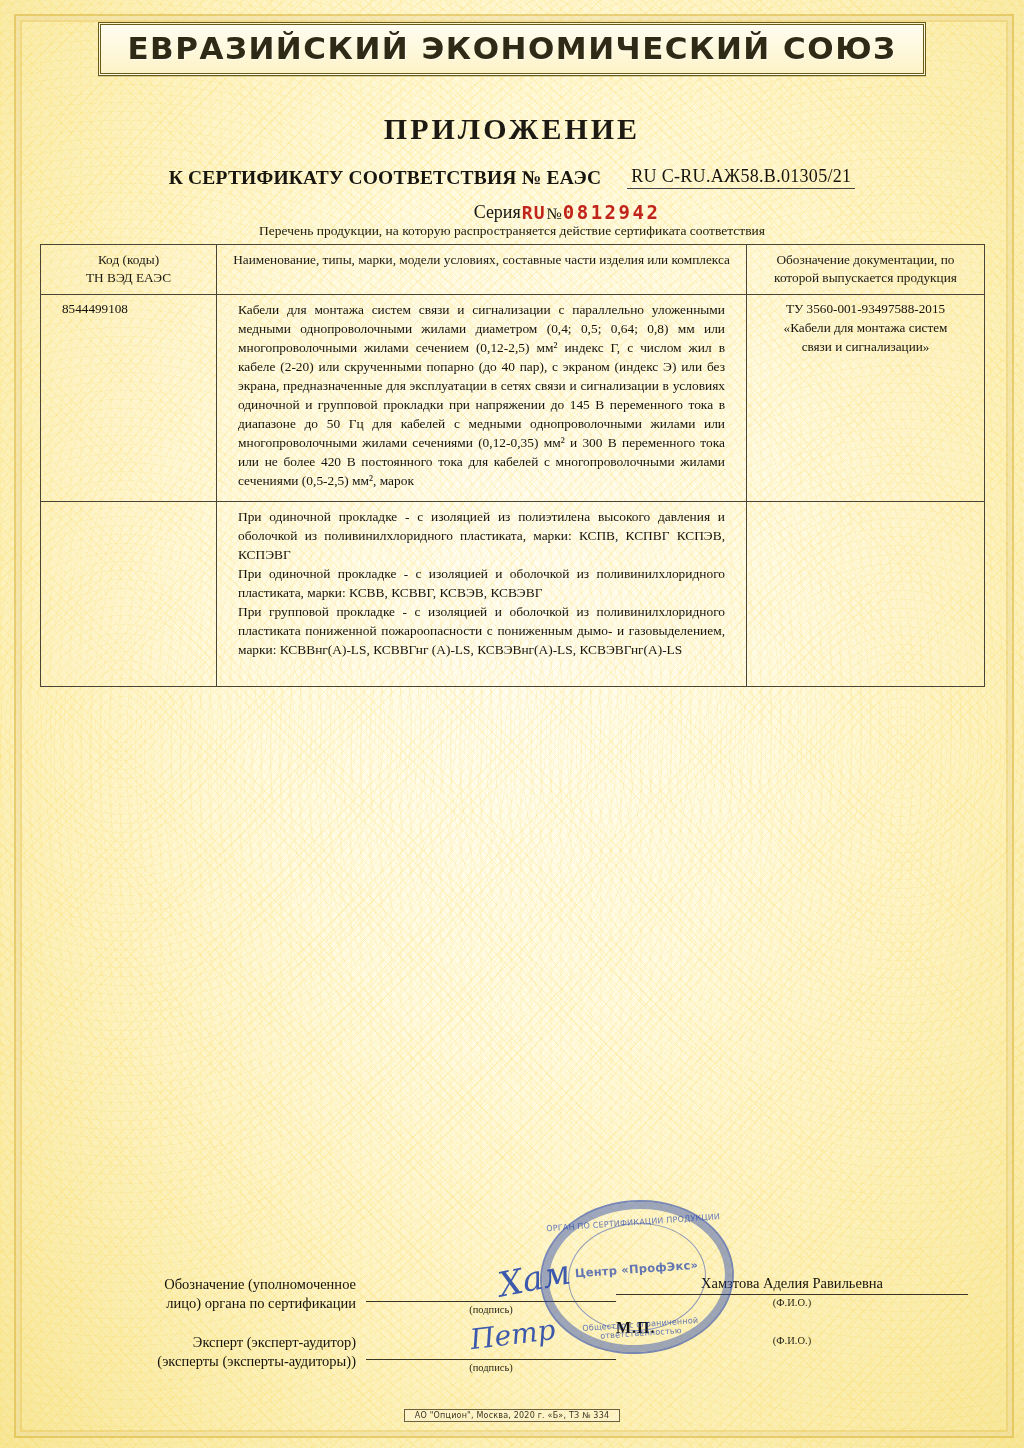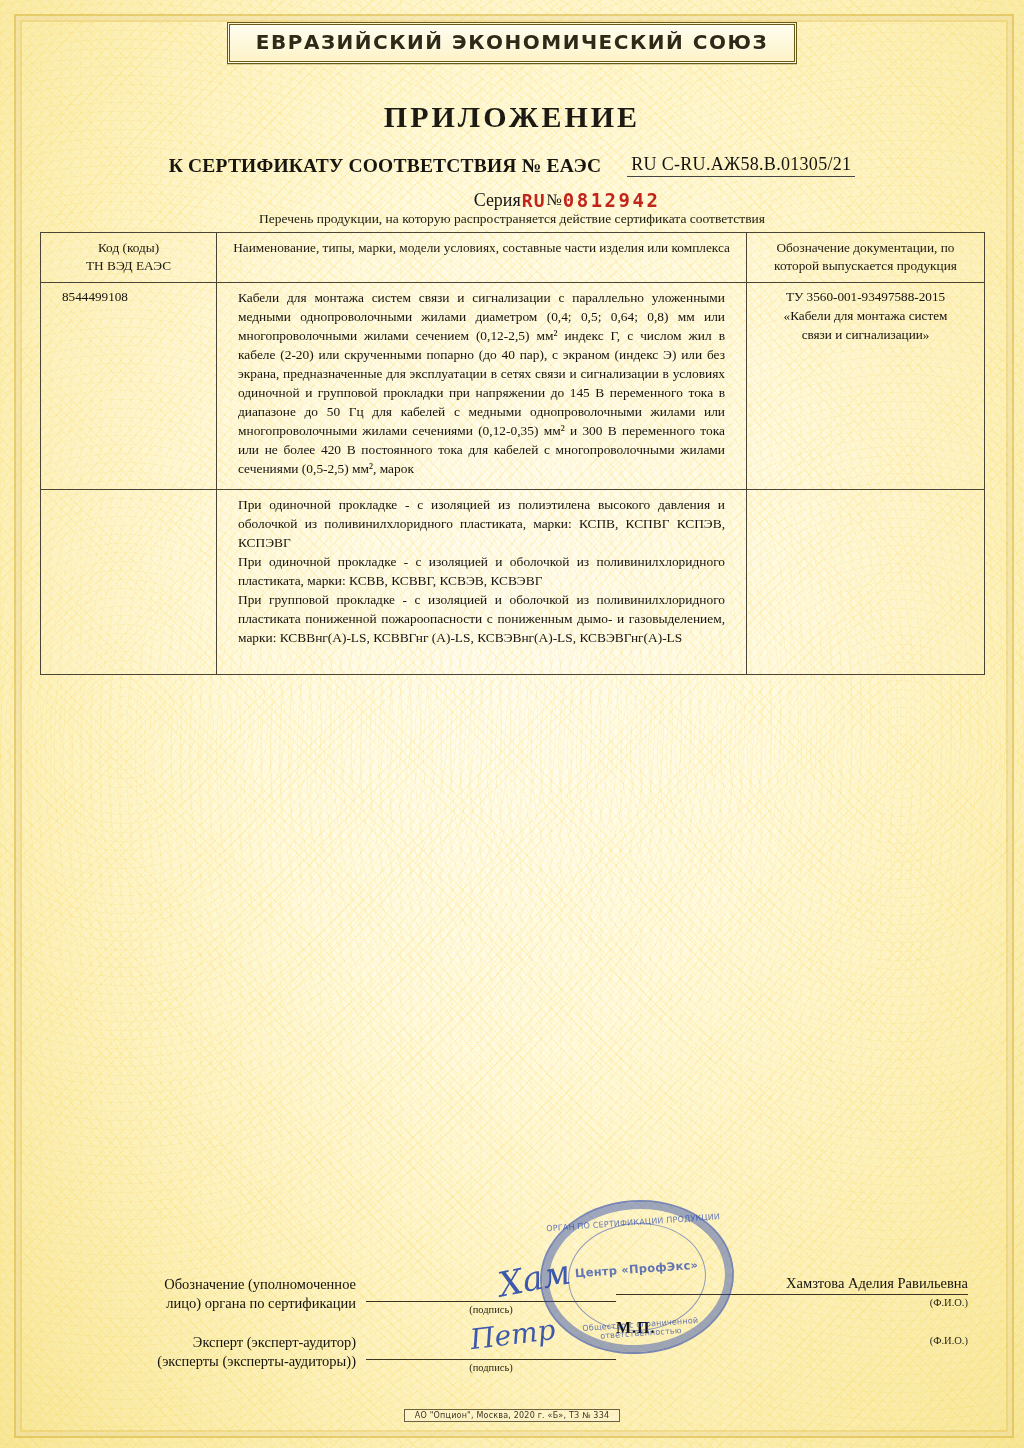--- a/index.html
+++ b/index.html
@@ -53,21 +53,21 @@
   }
   .banner {
     border: 3px double #6a5a18;
     background: linear-gradient(180deg, #fffdf0 0%, #fdf3c8 100%);
     padding: 5px 26px 7px 26px;
     box-shadow: 0 1px 0 rgba(120,100,20,0.25);
   }
   .banner-text {
     font-family: "DejaVu Sans", sans-serif;
     font-weight: bold;
-    font-size: 20px;
+    font-size: 31px;
     letter-spacing: 1.5px;
     color: #2f2a16;
     white-space: nowrap;
     text-shadow: 1px 1px 0 rgba(255,255,255,0.6);
   }
 
   .doc-title {
     text-align: center;
     font-size: 30px;
     font-weight: bold;
@@ -91,21 +91,21 @@
   .cert-number {
     font-size: 18px;
     color: #15130c;
     border-bottom: 1px solid #444;
     padding: 0 4px 1px 4px;
     letter-spacing: 0.3px;
   }
   .series-row {
     display: flex;
     justify-content: center;
-    align-items: center;
+    align-items: flex-end;
     gap: 1px;
     margin-top: 12px;
     padding-left: 110px;
   }
   .series-label {
     font-size: 18px;
     color: #17150e;
   }
   .series-value {
     font-family: "DejaVu Sans Mono", monospace;
@@ -210,21 +210,21 @@
     border-bottom: 1px solid #3a3424;
     height: 26px;
   }
   .sig-hint {
     font-size: 10.5px;
     color: #2a2718;
     margin-top: 2px;
   }
   .sig-right {
     flex: 1;
-    text-align: right;
+    text-align: center;
     position: relative;
   }
   .sig-name {
     font-size: 14.5px;
     color: #14120a;
     border-bottom: 1px solid #3a3424;
     padding-bottom: 2px;
     display: block;
   }
   .mp {

